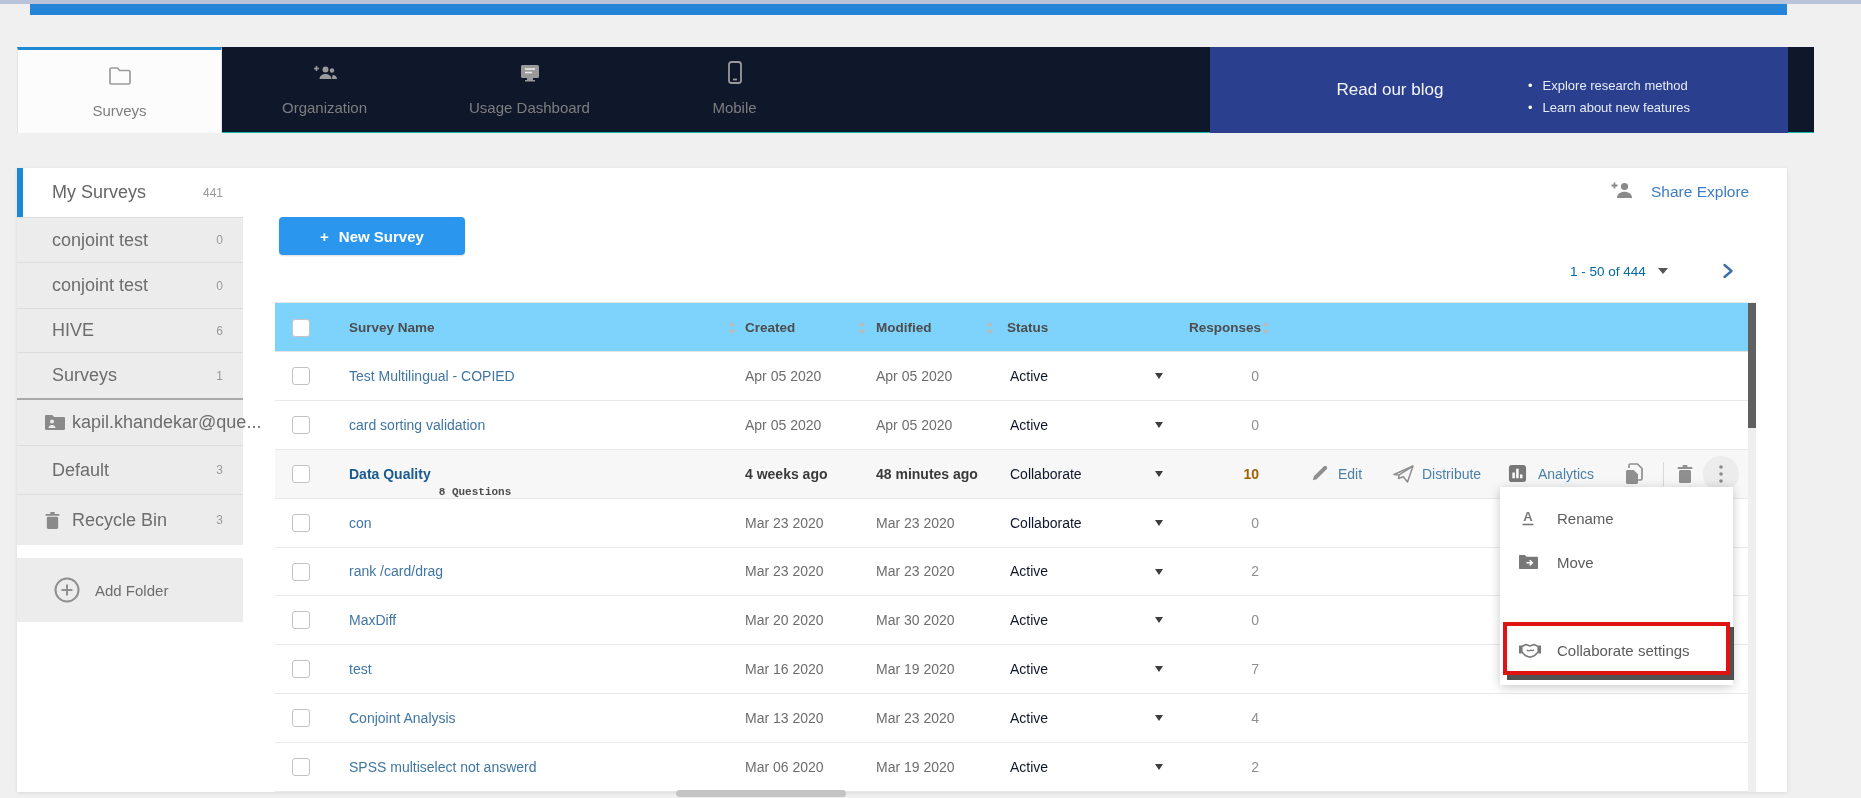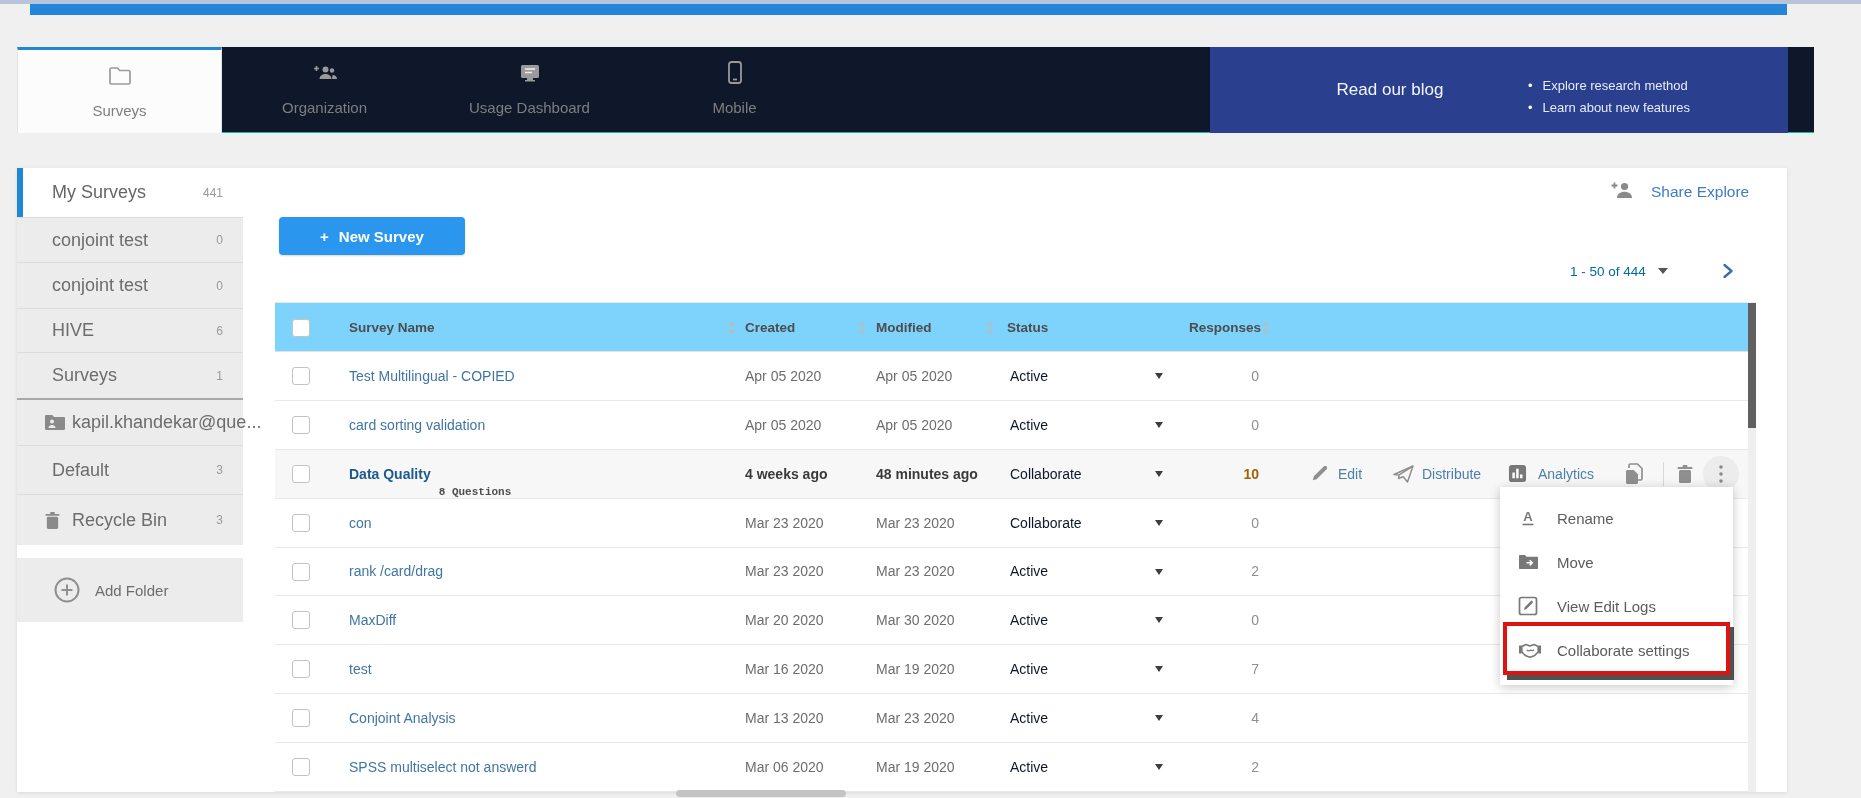--- a/index.html
+++ b/index.html
@@ -428,29 +428,20 @@
     </div>
     <div class="ctx-item ci1">
       <span class="ci-icon">
         <svg width="20" height="16" viewBox="0 0 20 16">
             <path d="M1 2c0-.6.4-1 1-1h5l1.6 1.8H19c.6 0 1 .4 1 1V14c0 .6-.4 1-1 1H2c-.6 0-1-.4-1-1z" fill="currentColor"></path>
             <path d="M8.5 8.8h5.5M11.6 6.2L14.4 8.8 11.6 11.4" stroke="#fff" stroke-width="1.5" fill="none"></path>
           </svg>
       </span>
       <span class="ci-label">Move</span>
     </div>
-    <div class="ctx-item ci2">
-      <span class="ci-icon">
-        <svg width="20" height="20" viewBox="0 0 20 20">
-            <rect x="1.5" y="1.5" width="17" height="17" rx="2" fill="none" stroke="currentColor" stroke-width="1.7"></rect>
-            <path d="M6 14l.7-2.8 6-6c.5-.5 1.3-.5 1.8 0s.5 1.3 0 1.8l-6 6z" fill="currentColor"></path>
-          </svg>
-      </span>
-      <span class="ci-label">View Edit Logs</span>
-    </div>
     <div class="ctx-item ci3">
       <span class="ci-icon">
         <svg width="24" height="18" viewBox="0 0 24 18">
             <path d="M1 4.5h2.6v8H1zM20.4 4.5H23v8h-2.6z" fill="currentColor"></path>
             <path d="M3.8 5.5l4.2-2 4 1.5 4-1.5 4.2 2v5.5l-4 3.8-4.2 1.4-4.2-1.4-4-3.8z" fill="none" stroke="currentColor" stroke-width="1.6" stroke-linejoin="round"></path>
             <path d="M8.8 8.8c1.1 1.3 2.8 1.3 3.9 0M12.7 8.8c.9 1 2.2 1 3.1 0" stroke="currentColor" stroke-width="1.3" fill="none"></path>
           </svg>
       </span>
       <span class="ci-label">Collaborate settings</span>
     </div>

